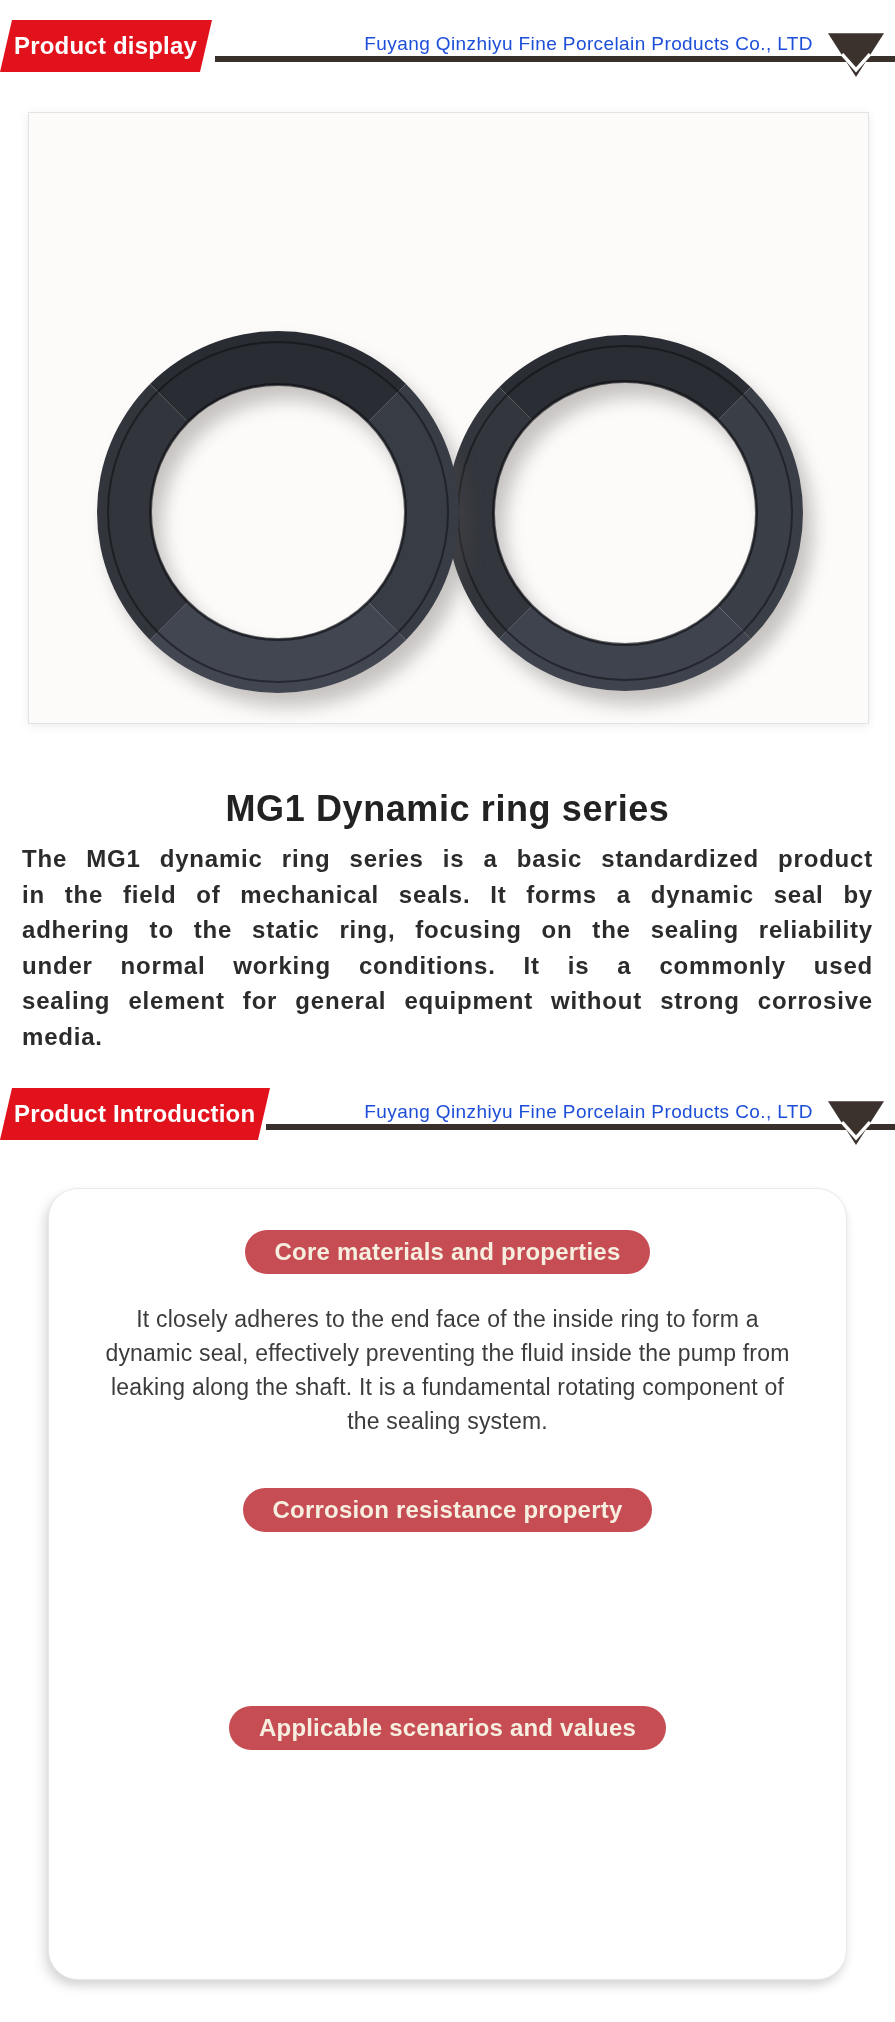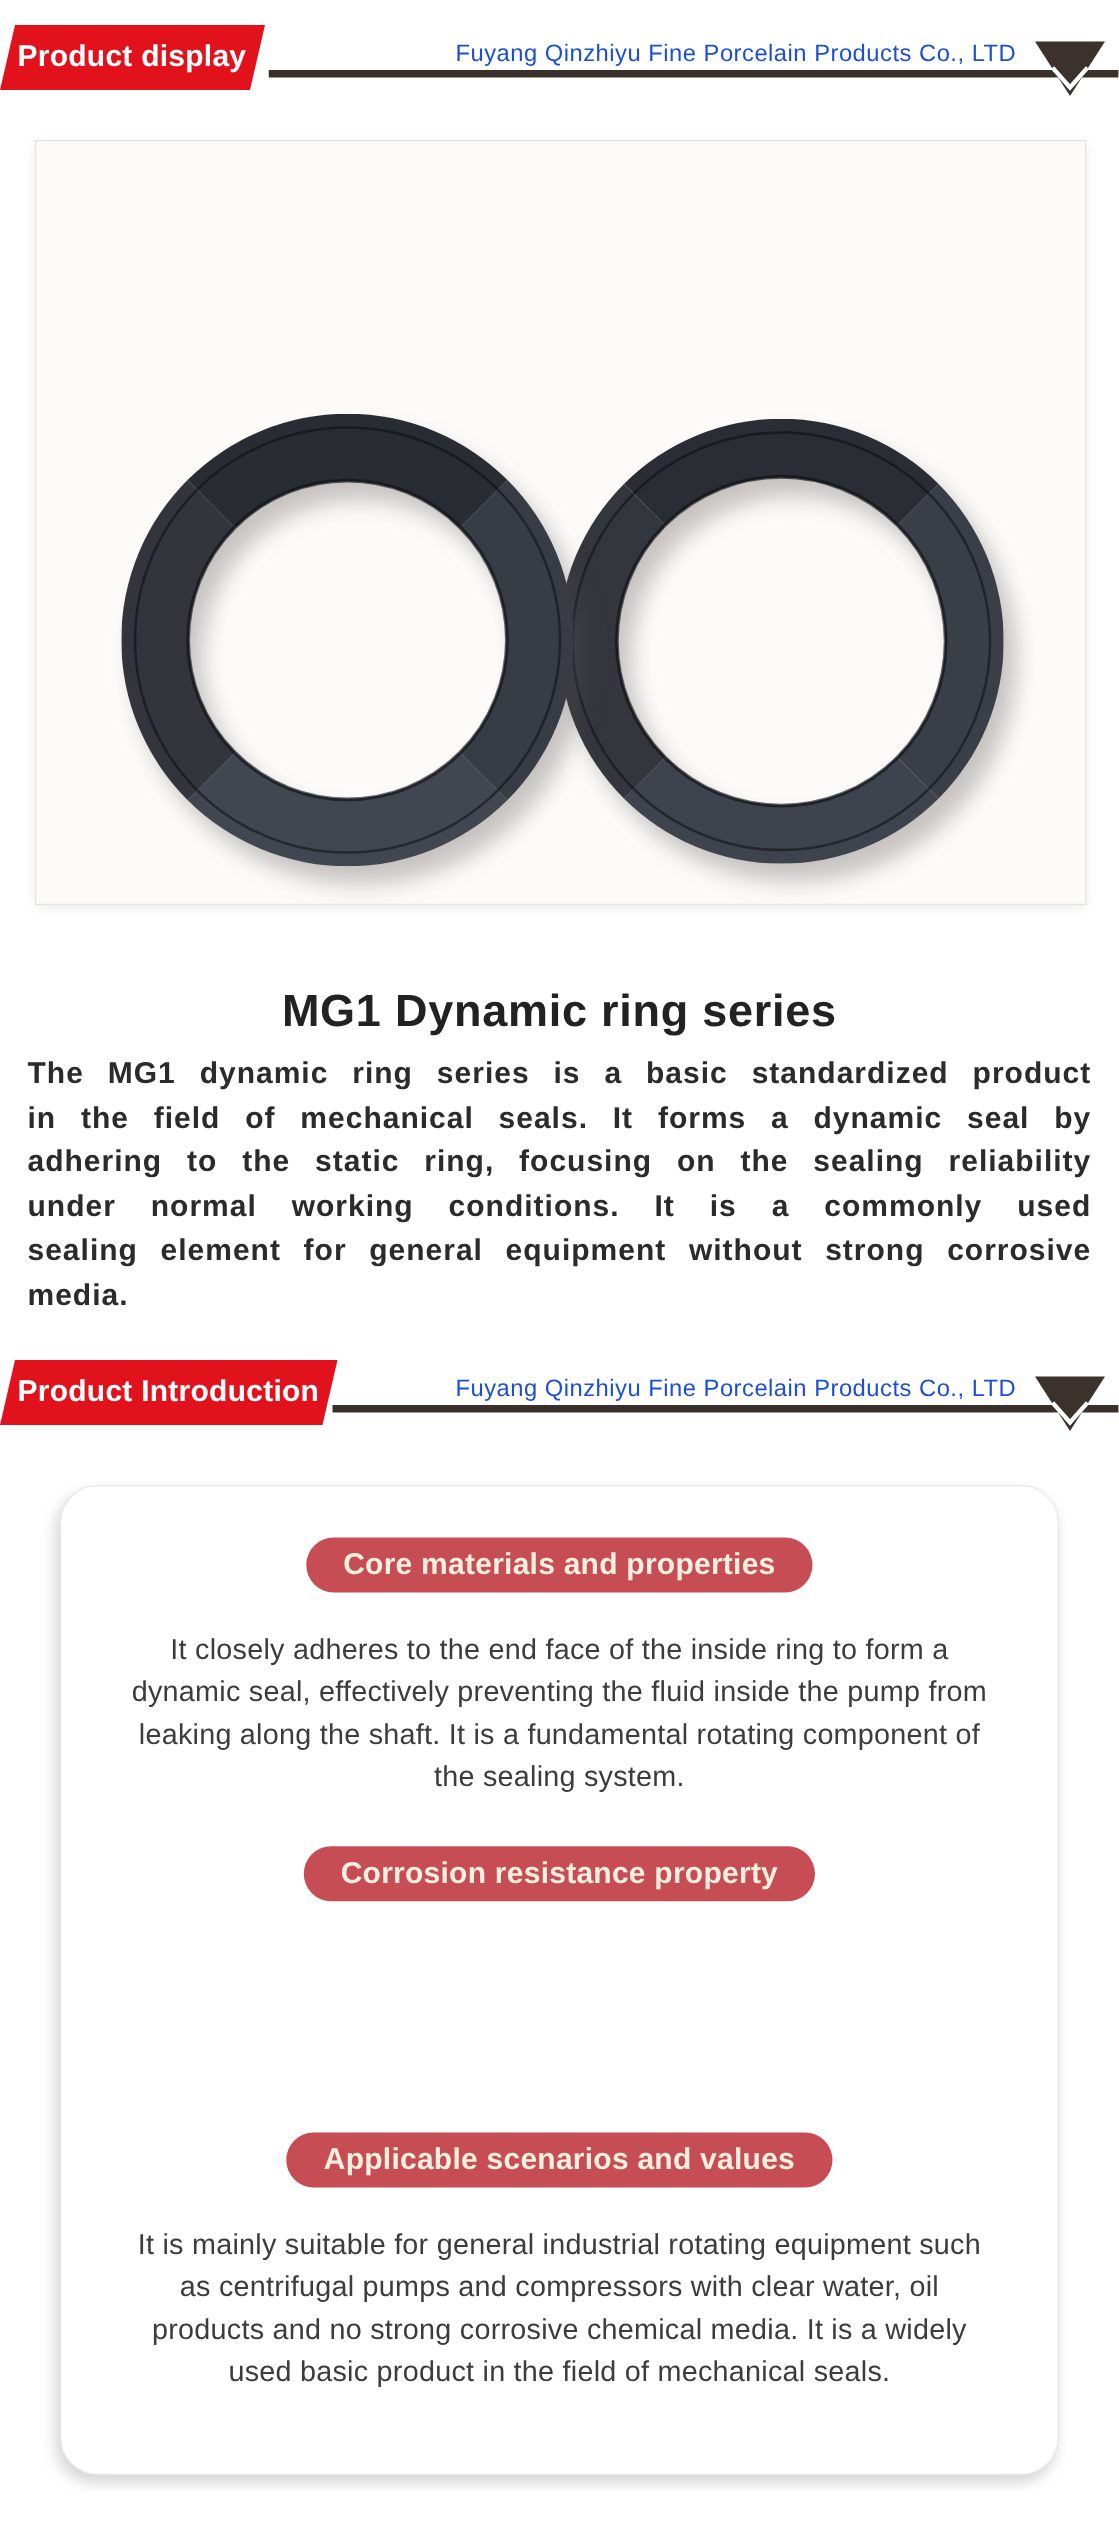--- a/index.html
+++ b/index.html
@@ -49,21 +49,21 @@
   .product-desc{position:absolute;top:841px;left:22px;right:22px;
                 font-size:24px;line-height:35.5px;color:#2b2b2b;text-align:justify;
                 letter-spacing:0.8px;word-spacing:10px;font-weight:bold;}
 
   
   .card{position:absolute;top:1188px;left:48px;width:799px;height:792px;background:#ffffff;
         border:1px solid #e9e9e9;border-radius:30px;box-sizing:border-box;
         box-shadow:-5px 6px 12px rgba(0,0,0,0.10), 0 5px 10px rgba(0,0,0,0.08);}
   .card-section{position:absolute;left:0;right:0;}
   .card-section.s0{top:41px;}
-  .card-section.s1{top:288px;}
+  .card-section.s1{top:299px;}
   .card-section.s2{top:517px;}
   .pill-row{display:flex;justify-content:center;}
   .pill{height:44px;border-radius:22px;background:var(--pill-red);color:var(--pill-text);
         display:flex;align-items:center;padding:0 30px;font-size:24px;font-weight:bold;
         letter-spacing:0.2px;white-space:nowrap;}
   .section-body{margin:28px 0 0 0;padding:0 56px;font-size:23px;line-height:34px;
                 color:#3c3c3c;text-align:center;letter-spacing:0.2px;}
 </style>
 </head>
 <body>
@@ -114,17 +114,16 @@
     <div class="card-section s1">
       <div class="pill-row">
         <div class="pill">Corrosion resistance property</div>
       </div>
     </div>
 
     <div class="card-section s2">
       <div class="pill-row">
         <div class="pill">Applicable scenarios and values</div>
       </div>
-      <p class="section-body">It is mainly suitable for general industrial rotating equipment such as centrifugal pumps and compressors with clear water, oil products and no strong corrosive chemical media. It is a widely used basic product in the field of mechanical seals.</p>
     </div>
 
   </div>
 </div>
 
 </body></html>

